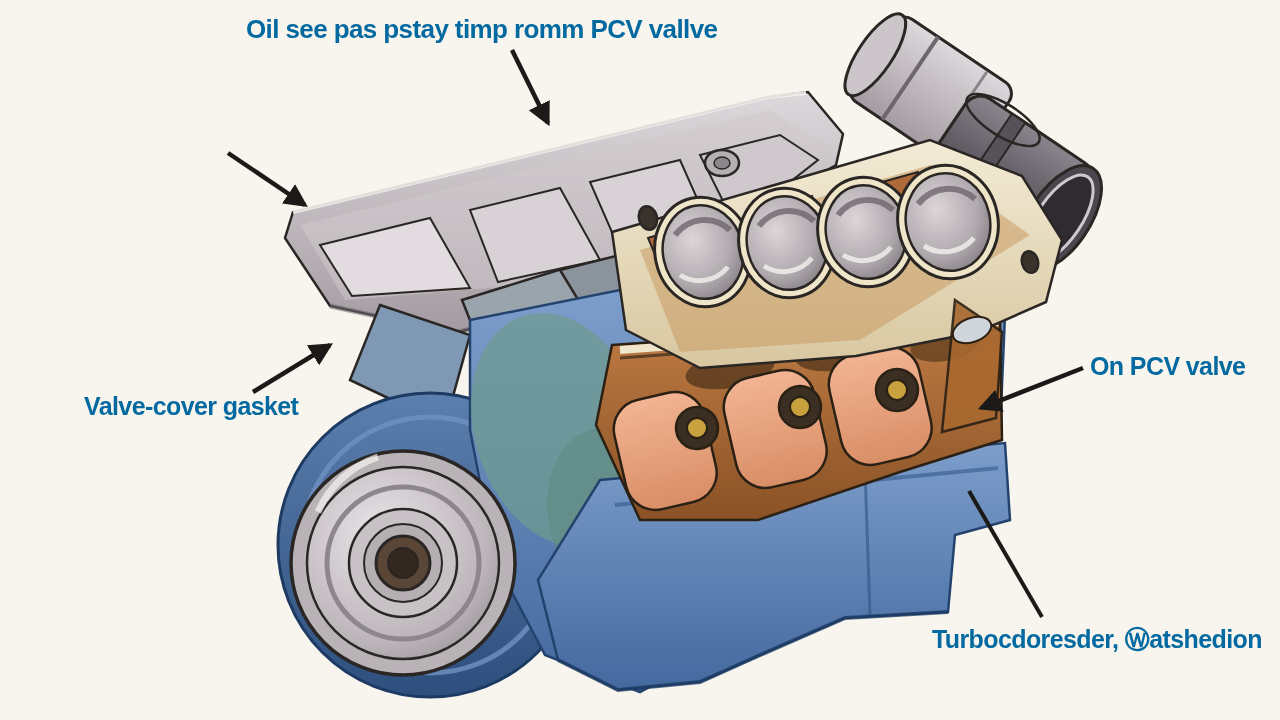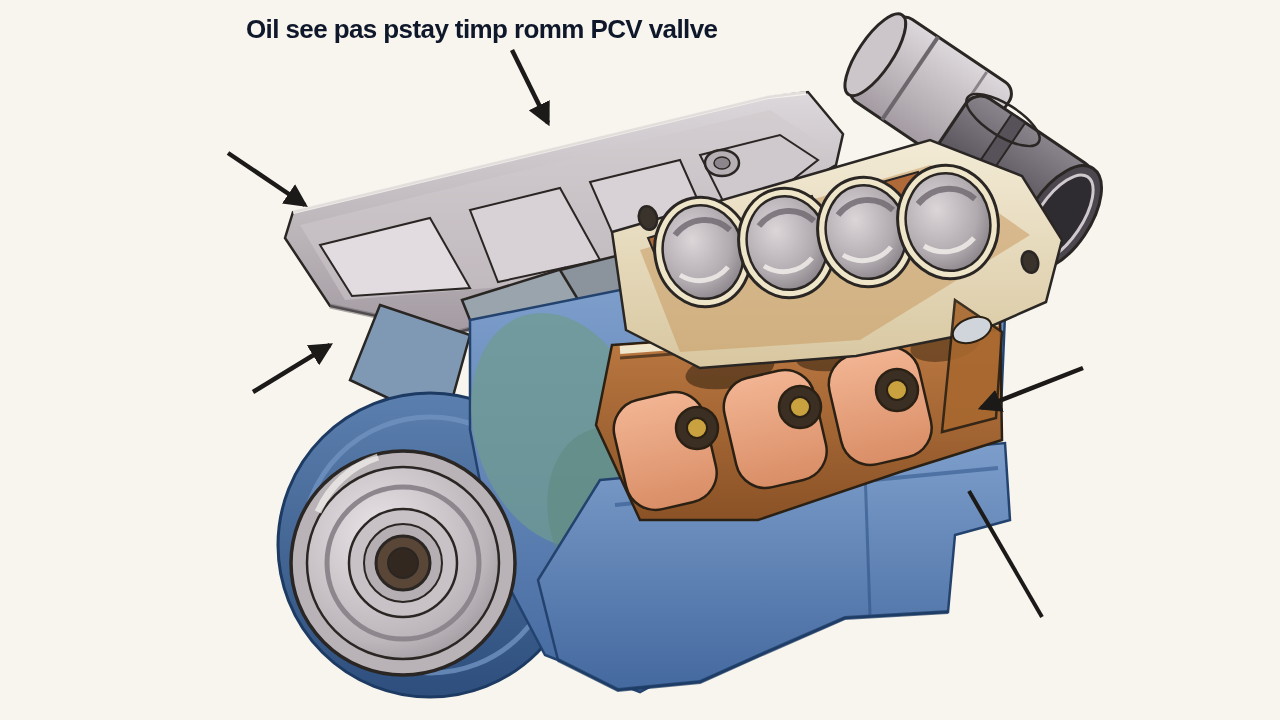--- a/index.html
+++ b/index.html
@@ -3,21 +3,21 @@
 <meta charset="utf-8">
 <style>
   html,body{margin:0;padding:0;background:#e9e6df;}
   .stage{
     position:relative;width:1280px;height:720px;overflow:hidden;
     background:#f8f5ee;
     font-family:"Liberation Sans","DejaVu Sans",sans-serif;
   }
   .engine-svg{position:absolute;left:0;top:0;width:1280px;height:720px;}
   .label{
-    position:absolute;color:#0f172a;font-weight:600;
+    position:absolute;color:#0369a1;font-weight:600;
     letter-spacing:-0.6px;white-space:nowrap;line-height:1.1;
   }
   .label.l1{left:246px;top:15px;font-size:26px;}
   .label.l2{left:68px;top:126px;font-size:25px;}
   .label.l3{left:84px;top:393px;font-size:25px;}
   .label.l4{left:1090px;top:353px;font-size:25px;}
   .label.l5{left:932px;top:626px;font-size:25px;}
 </style>
 </head>
 <body>
@@ -196,14 +196,17 @@
     <g stroke="#1c1a18" stroke-width="4.5" fill="none">
       <line x1="512" y1="50" x2="548" y2="123" marker-end="url(#ah)"></line>
       <line x1="228" y1="153" x2="305" y2="205" marker-end="url(#ah)"></line>
       <line x1="253" y1="392" x2="330" y2="345" marker-end="url(#ah)"></line>
       <line x1="1083" y1="368" x2="981" y2="408" marker-end="url(#ah)"></line>
       <line x1="969" y1="491" x2="1042" y2="617" stroke-width="4"></line>
     </g>
   </svg>
 
   <div class="label l1">Oil see pas pstay timp romm PCV vallve</div>
+  <div class="label l3">Valve-cover gasket</div>
+  <div class="label l4">On PCV valve</div>
+  <div class="label l5">Turbocdoresder, Ⓦatshedion</div>
 
 </div>
 
 </body></html>

